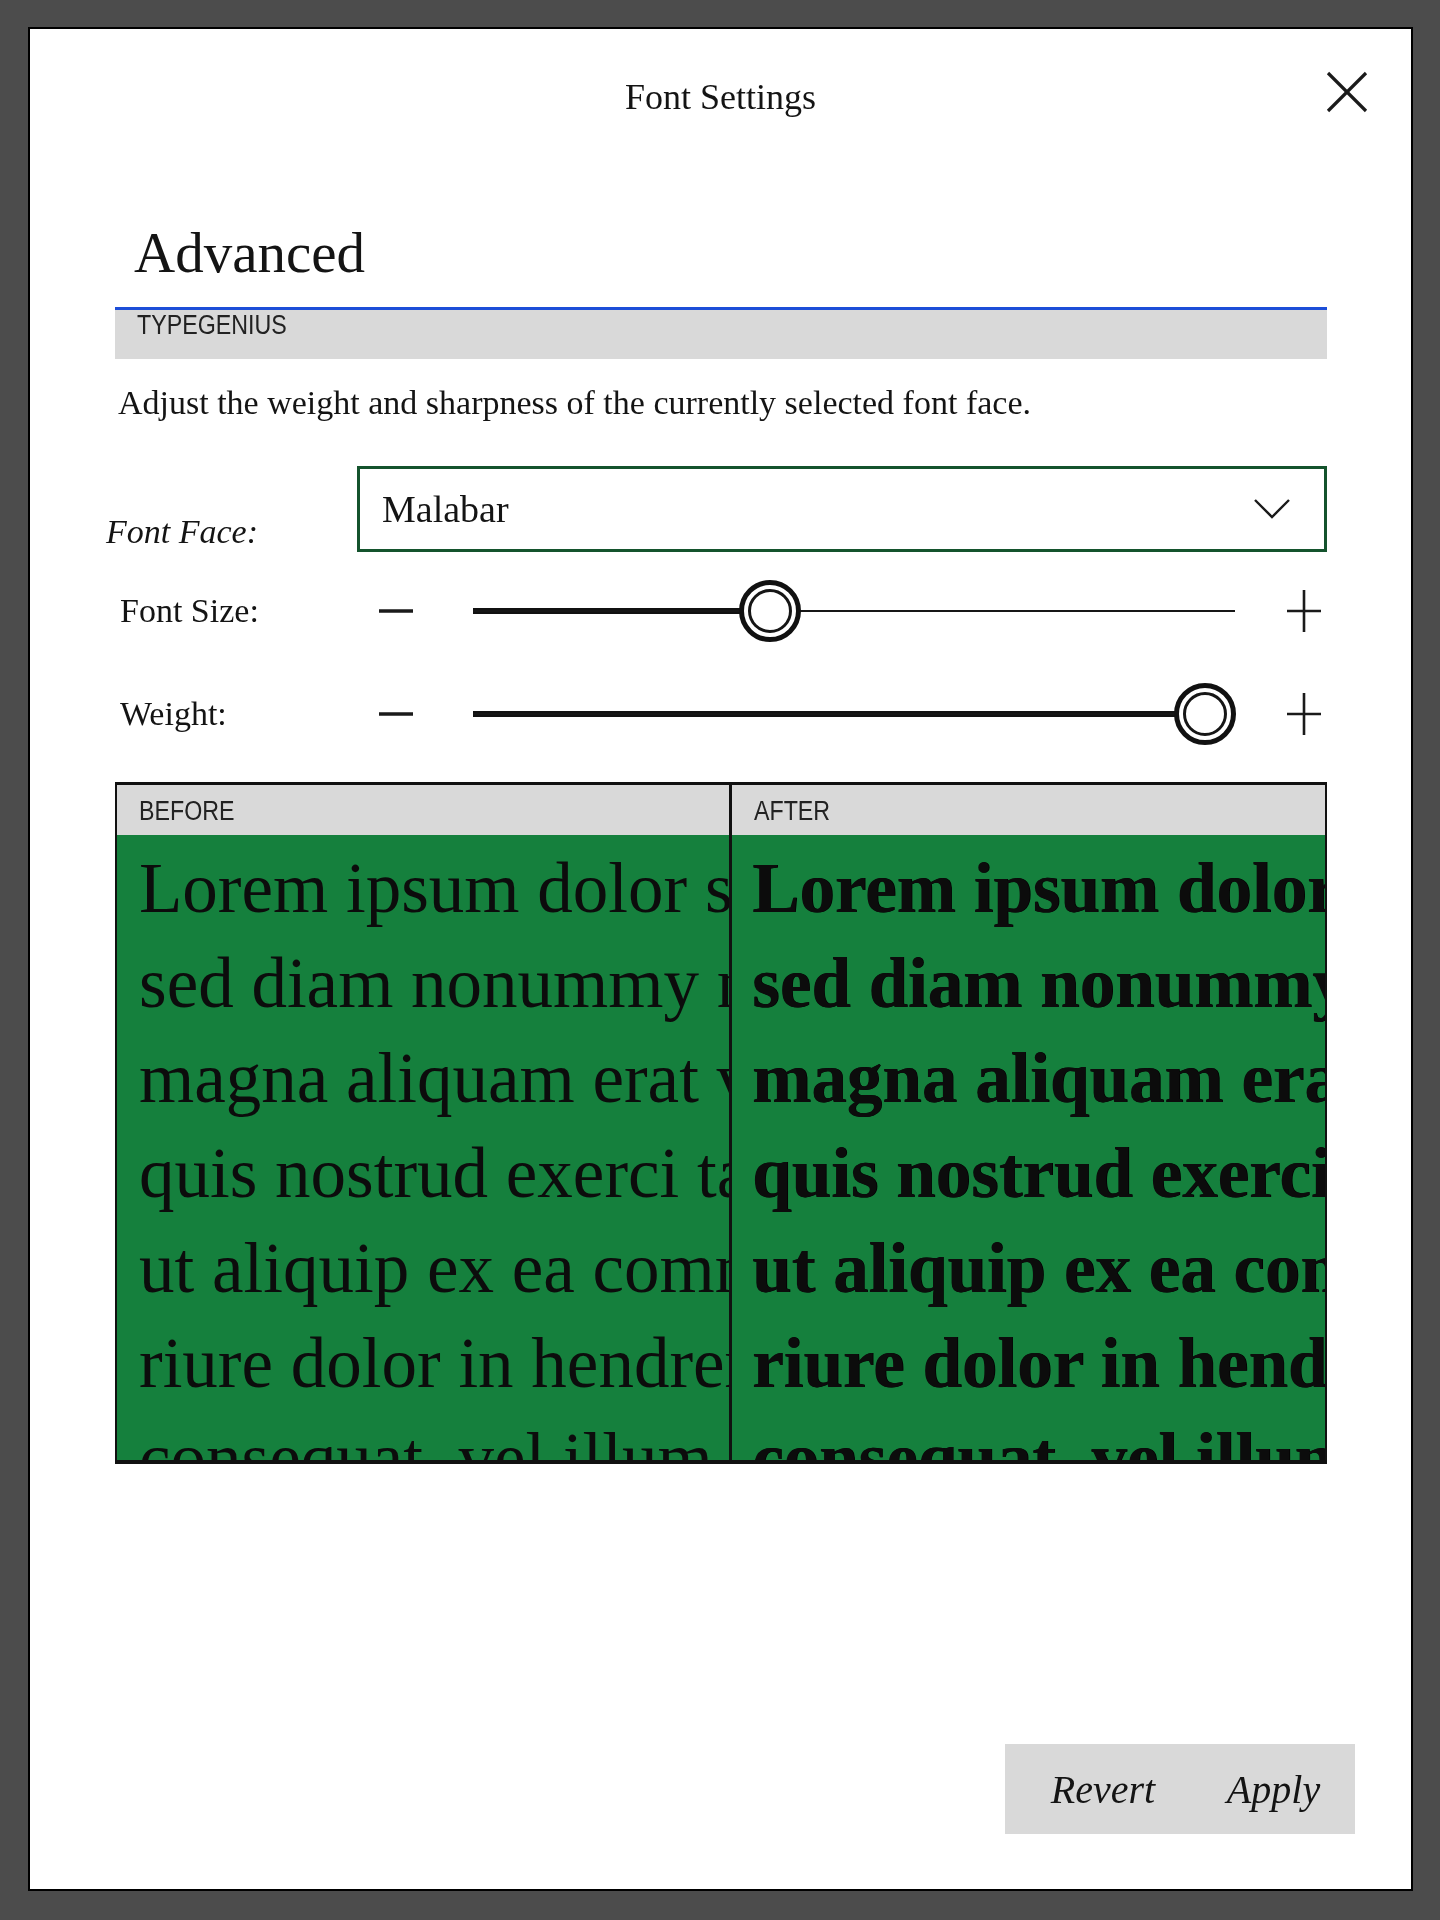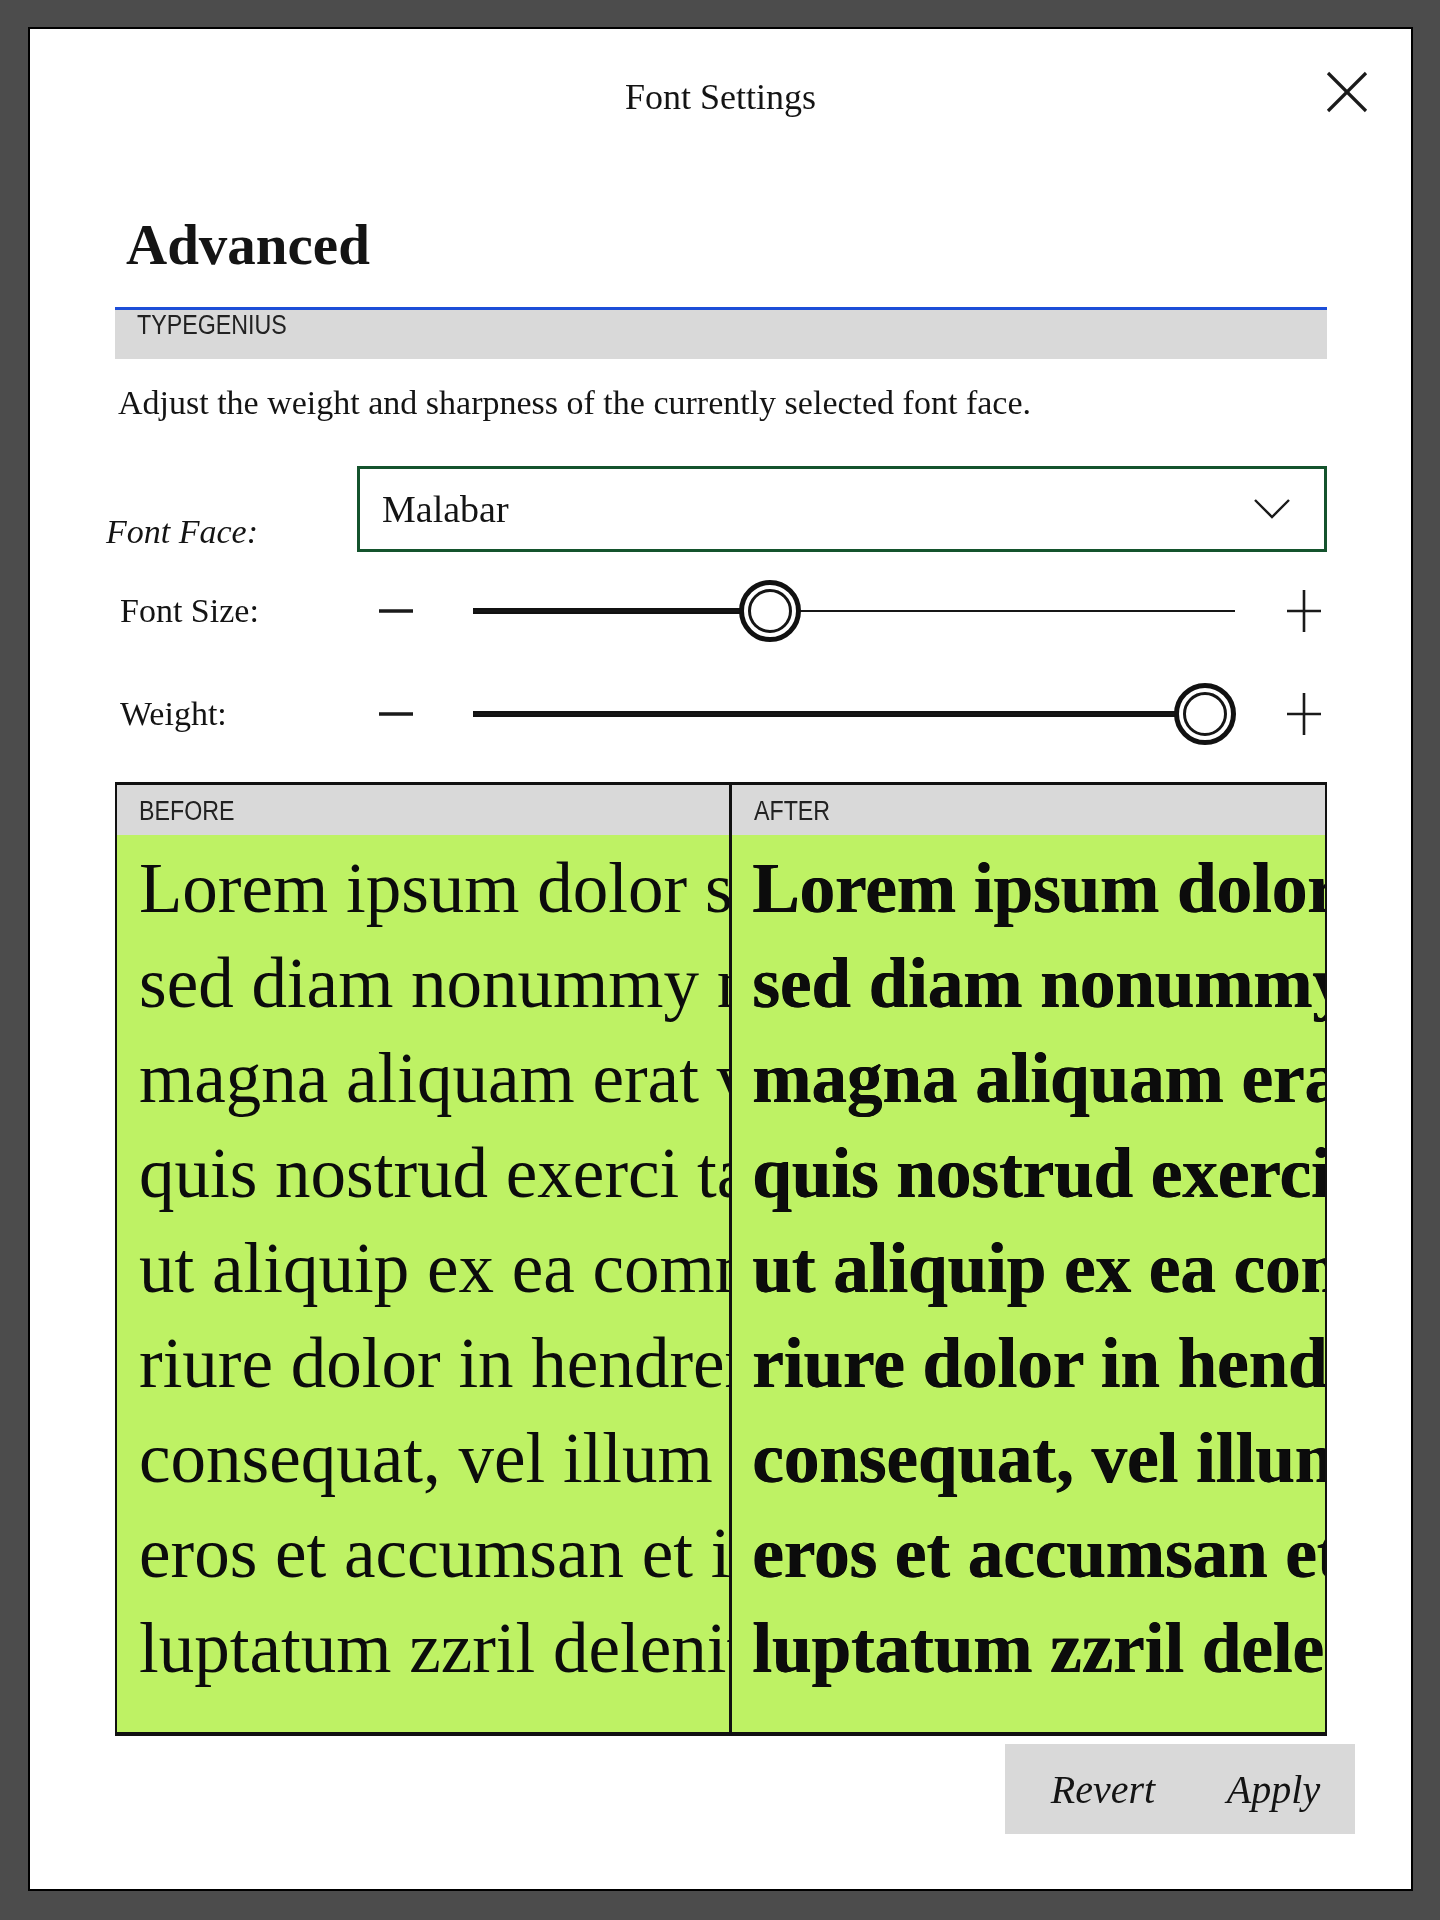--- a/index.html
+++ b/index.html
@@ -31,22 +31,22 @@
     color:var(--ink);
   }
   .close-btn{
     position:absolute; left:1295px; top:40px;
     width:44px; height:46px;
     cursor:pointer;
   }
   
   .advanced{
     position:absolute; left:88px; top:179px;
-    font-size:57px; line-height:1; font-weight:700;
-    margin:8px;
+    font-size:57px; line-height:1; font-weight:400;
+    margin:16px;
   }
   
   .section-bar{
     position:absolute; left:85px; width:1212px;
     background:var(--panel);
     border-top:3px solid #1d4ed8;
     display:flex; align-items:flex-start;
     padding-left:22px;
   }
   .typegenius-bar{ top:278px; height:52px; }
@@ -113,25 +113,25 @@
     cursor:grab;
   }
   .thumb-inner{
     width:44px; height:44px;
     border:3px solid #161616;
     border-radius:50%;
   }
   
   .preview{
     position:absolute; left:85px; top:753px;
-    width:1212px; height:954px;
+    width:1212px; height:682px;
     border-style:solid; border-color:#111;
     border-width:3px 2px 4px 2px;
     overflow:hidden;
-    background:#bef264;
+    background:#15803d;
   }
   .preview-header{
     position:absolute; left:0; right:0; top:0; height:50px;
     background:var(--panel);
   }
   .preview-header .cond{ position:absolute; top:11px; }
   .before-label{ left:22px; }
   .after-label{ left:637px; }
   .preview-divider{
     position:absolute; left:612px; top:0; bottom:0; width:3px;

